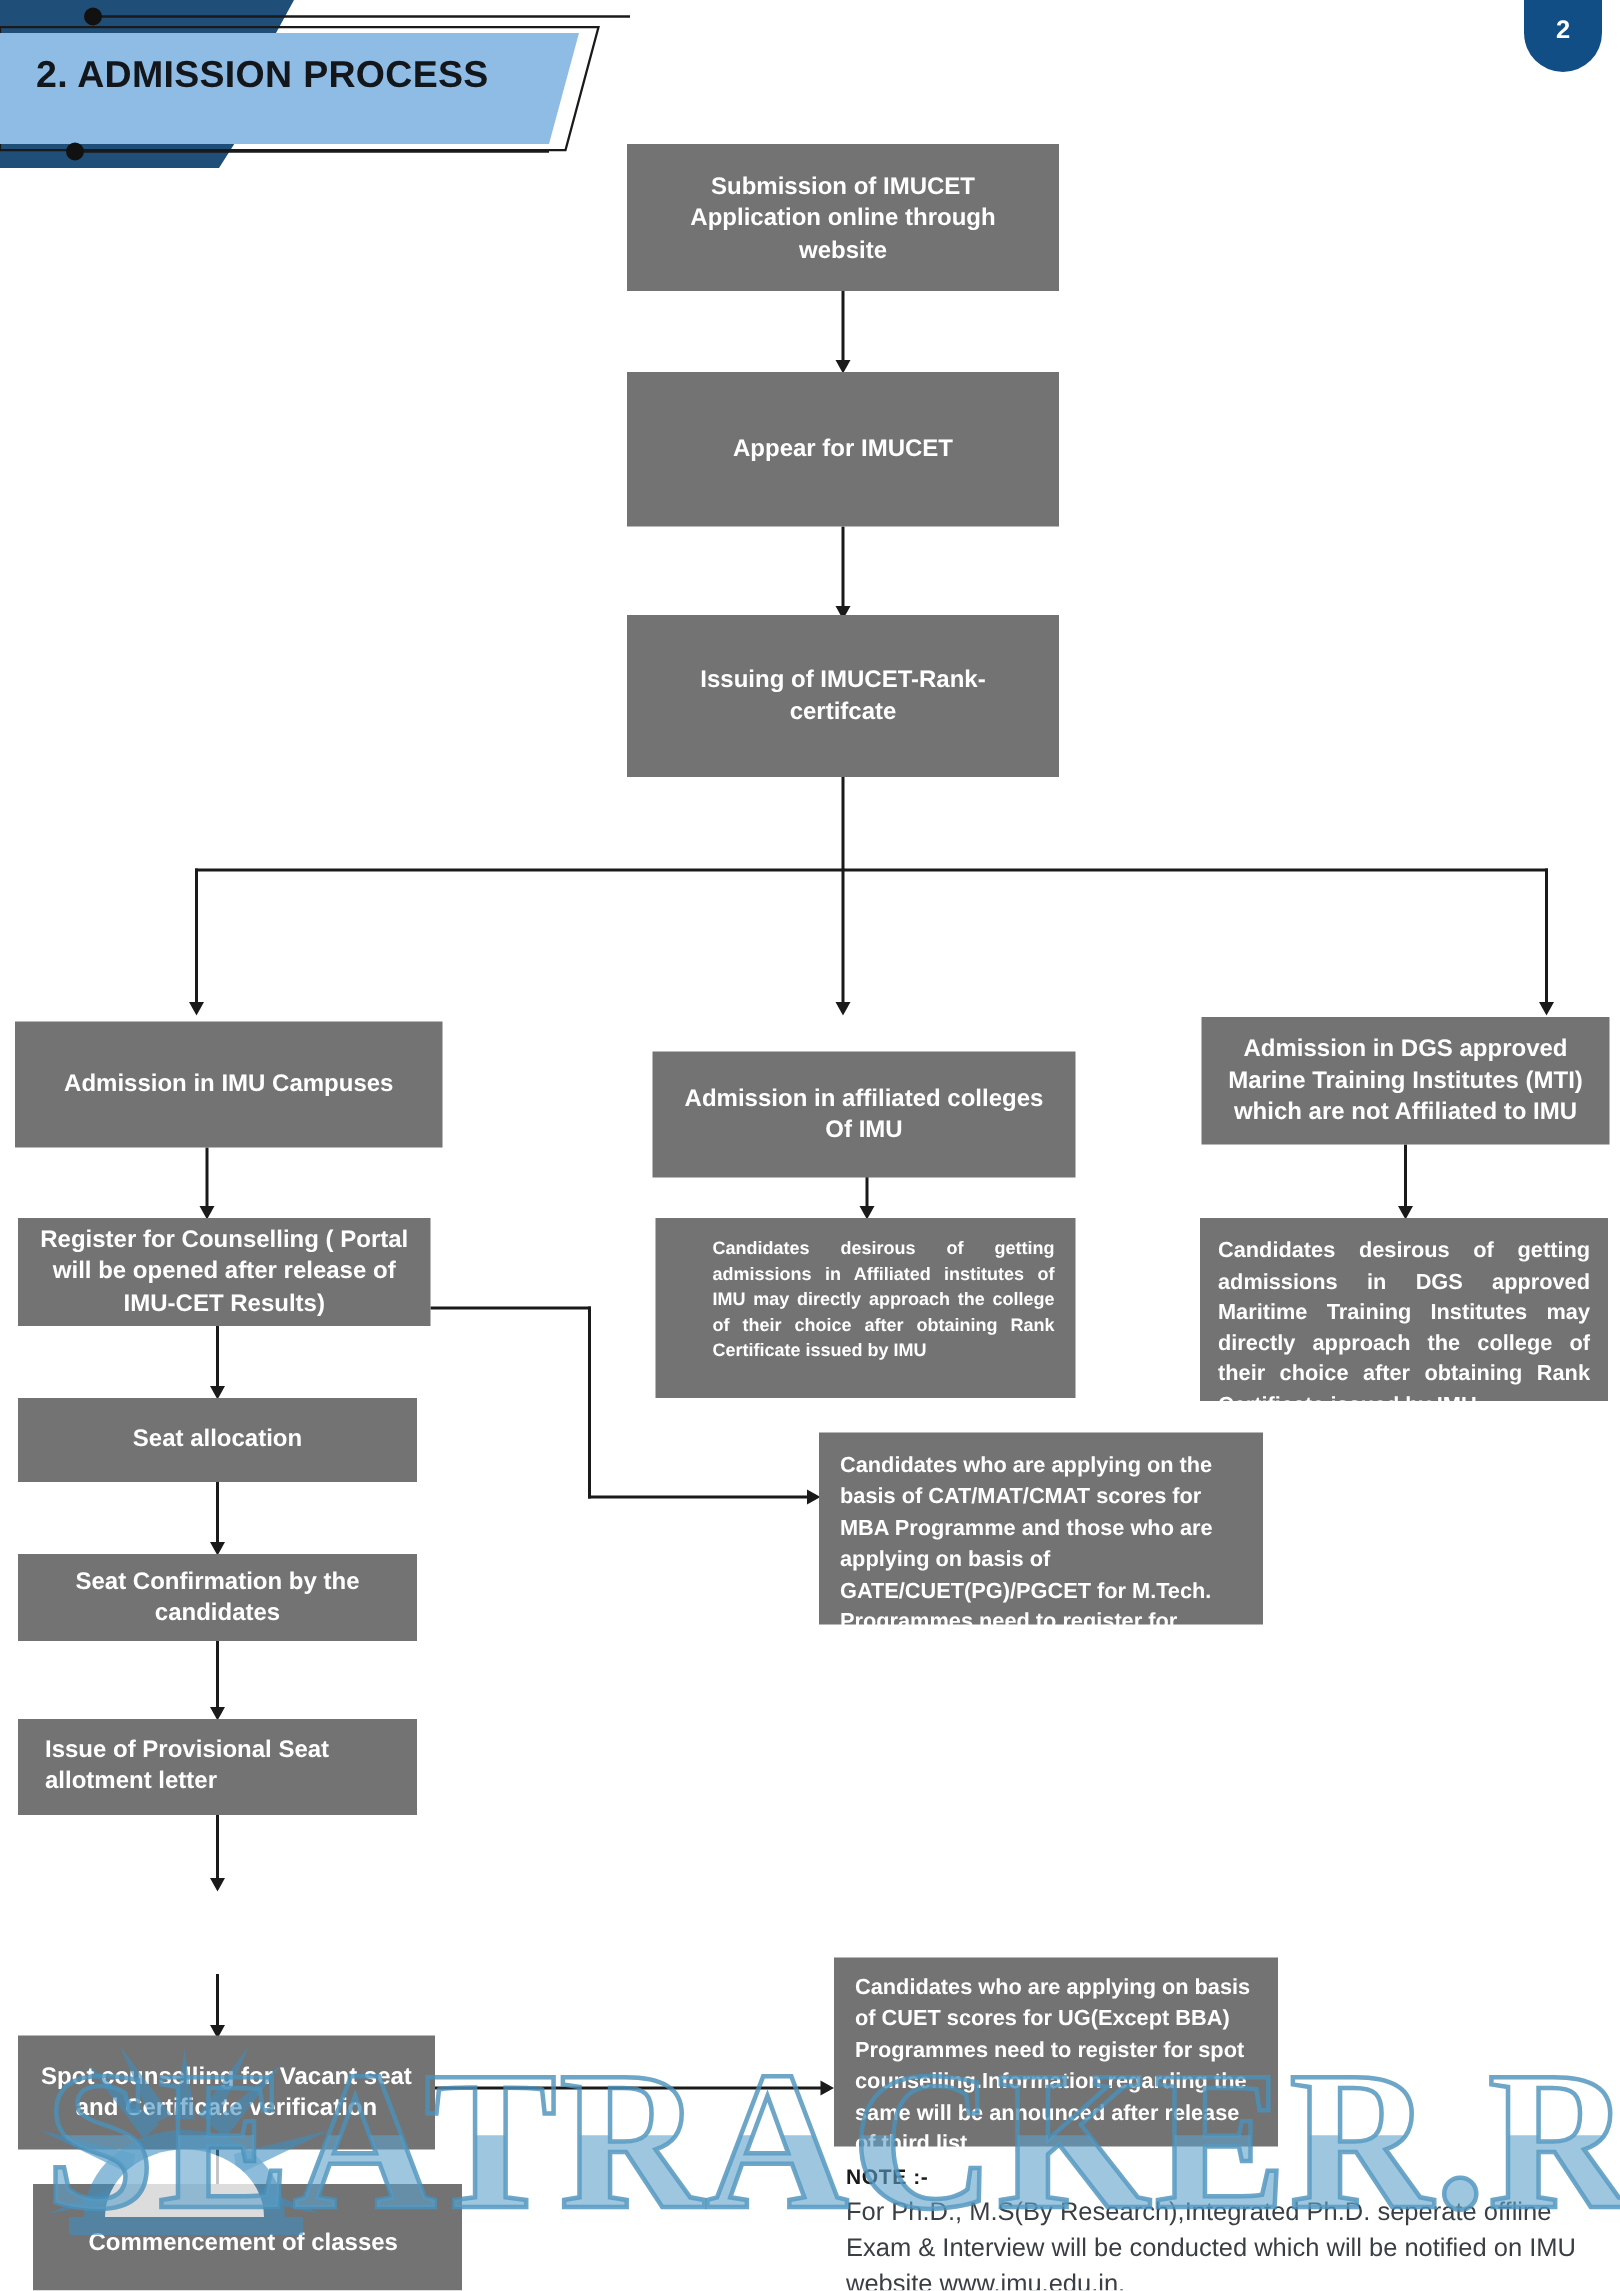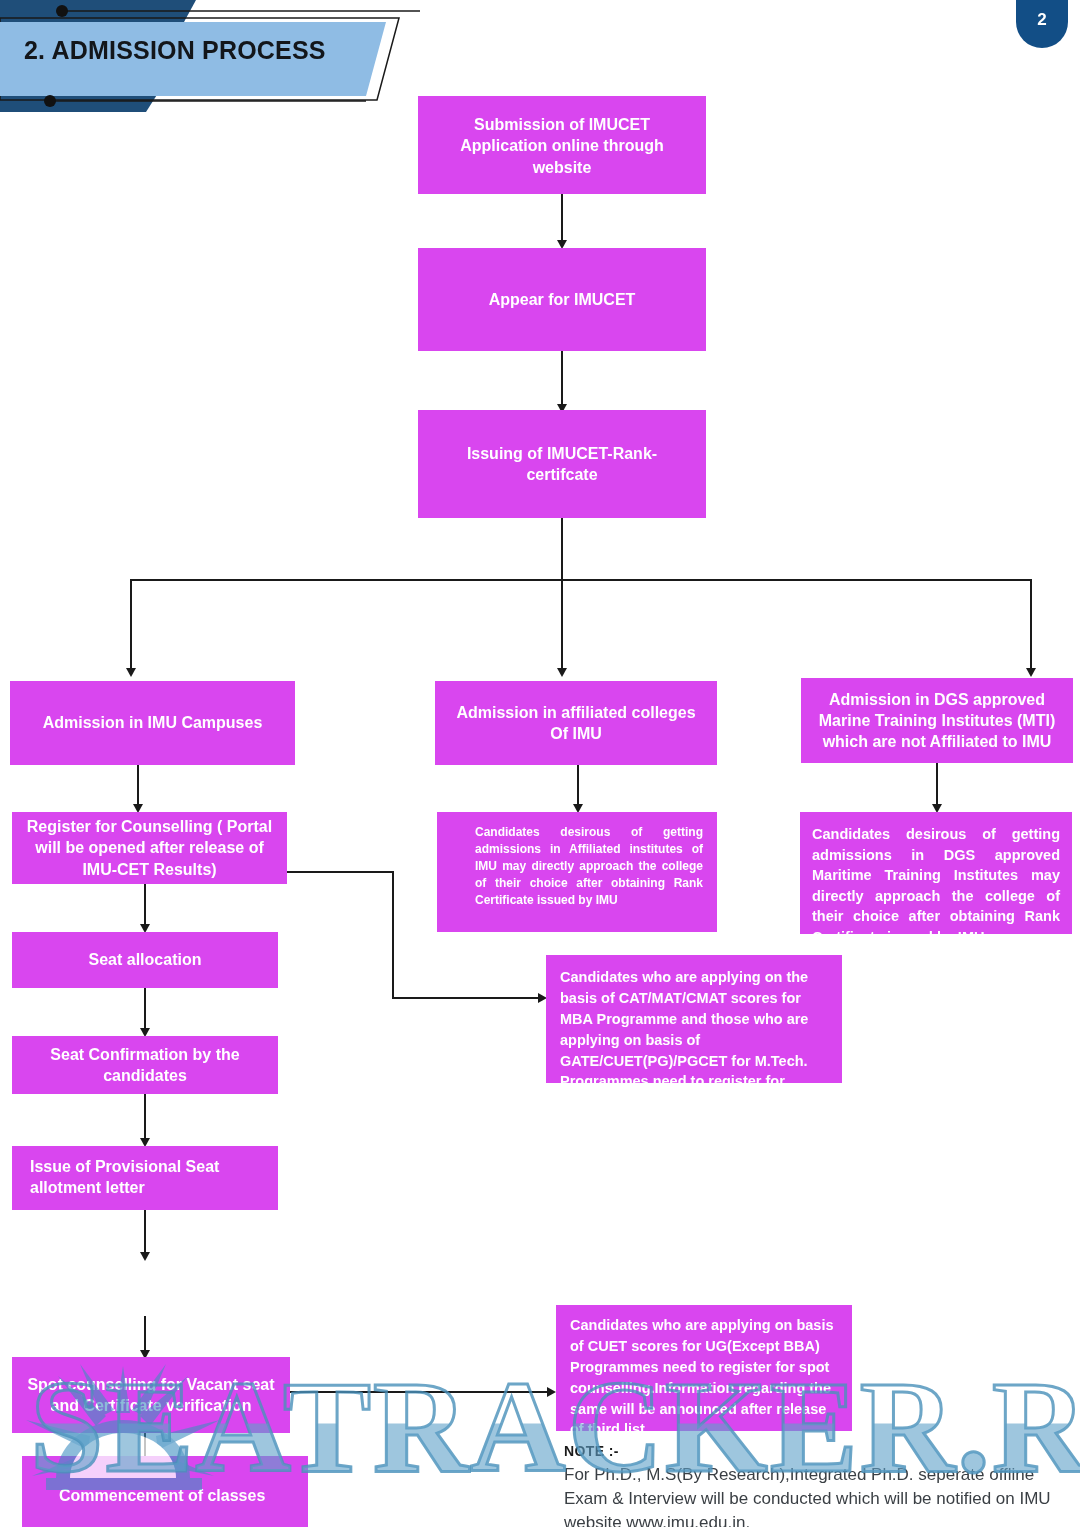--- a/index.html
+++ b/index.html
@@ -44,21 +44,21 @@
     position:absolute;right:12px;top:-30px;width:52px;height:78px;
     background:#124e86;border-radius:0 0 26px 26px;z-index:25;
   }
   .pagebadge span{
     position:absolute;left:0;right:0;top:40px;text-align:center;
     color:#fff;font-size:17px;font-weight:600;
   }
 
   
   .box{
-    position:absolute;background:#d946ef;color:#ffffff;
+    position:absolute;background:#737373;color:#ffffff;
     box-sizing:border-box;z-index:10;
   }
   .box .t{
     display:block;font-weight:700;line-height:1.33;
   }
   .box.center  .t{text-align:center;}
   .box.left    .t{text-align:left;}
   .box.justify .t{text-align:justify;text-align-last:left;}
 
   .vmid{display:flex;align-items:center;justify-content:center;height:100%;}
@@ -137,21 +137,21 @@
   <div class="arrow" style="left:126px;top:668px;"></div>
   <div class="arrow" style="left:557px;top:668px;"></div>
   <div class="arrow" style="left:1026px;top:668px;"></div>
 
   <div class="box center" style="left:10px;top:681px;width:285px;height:84px;padding:0 14px;">
     <div class="vmid">
         <span class="t" style="font-size:16px;">Admission in IMU Campuses</span>
       </div>
   </div>
 
-  <div class="box center" style="left:435px;top:681px;width:282px;height:84px;padding:0 14px;">
+  <div class="box center" style="left:435px;top:701px;width:282px;height:84px;padding:0 14px;">
     <div class="vmid">
         <span class="t" style="font-size:16px;">Admission in affiliated colleges Of IMU</span>
       </div>
   </div>
 
   <div class="box center" style="left:801px;top:678px;width:272px;height:85px;padding:0 10px;">
     <div class="vmid">
         <span class="t" style="font-size:16px;text-align:center;">Admission in DGS approved Marine Training Institutes (MTI) which are not Affiliated to IMU</span>
       </div>
   </div>

